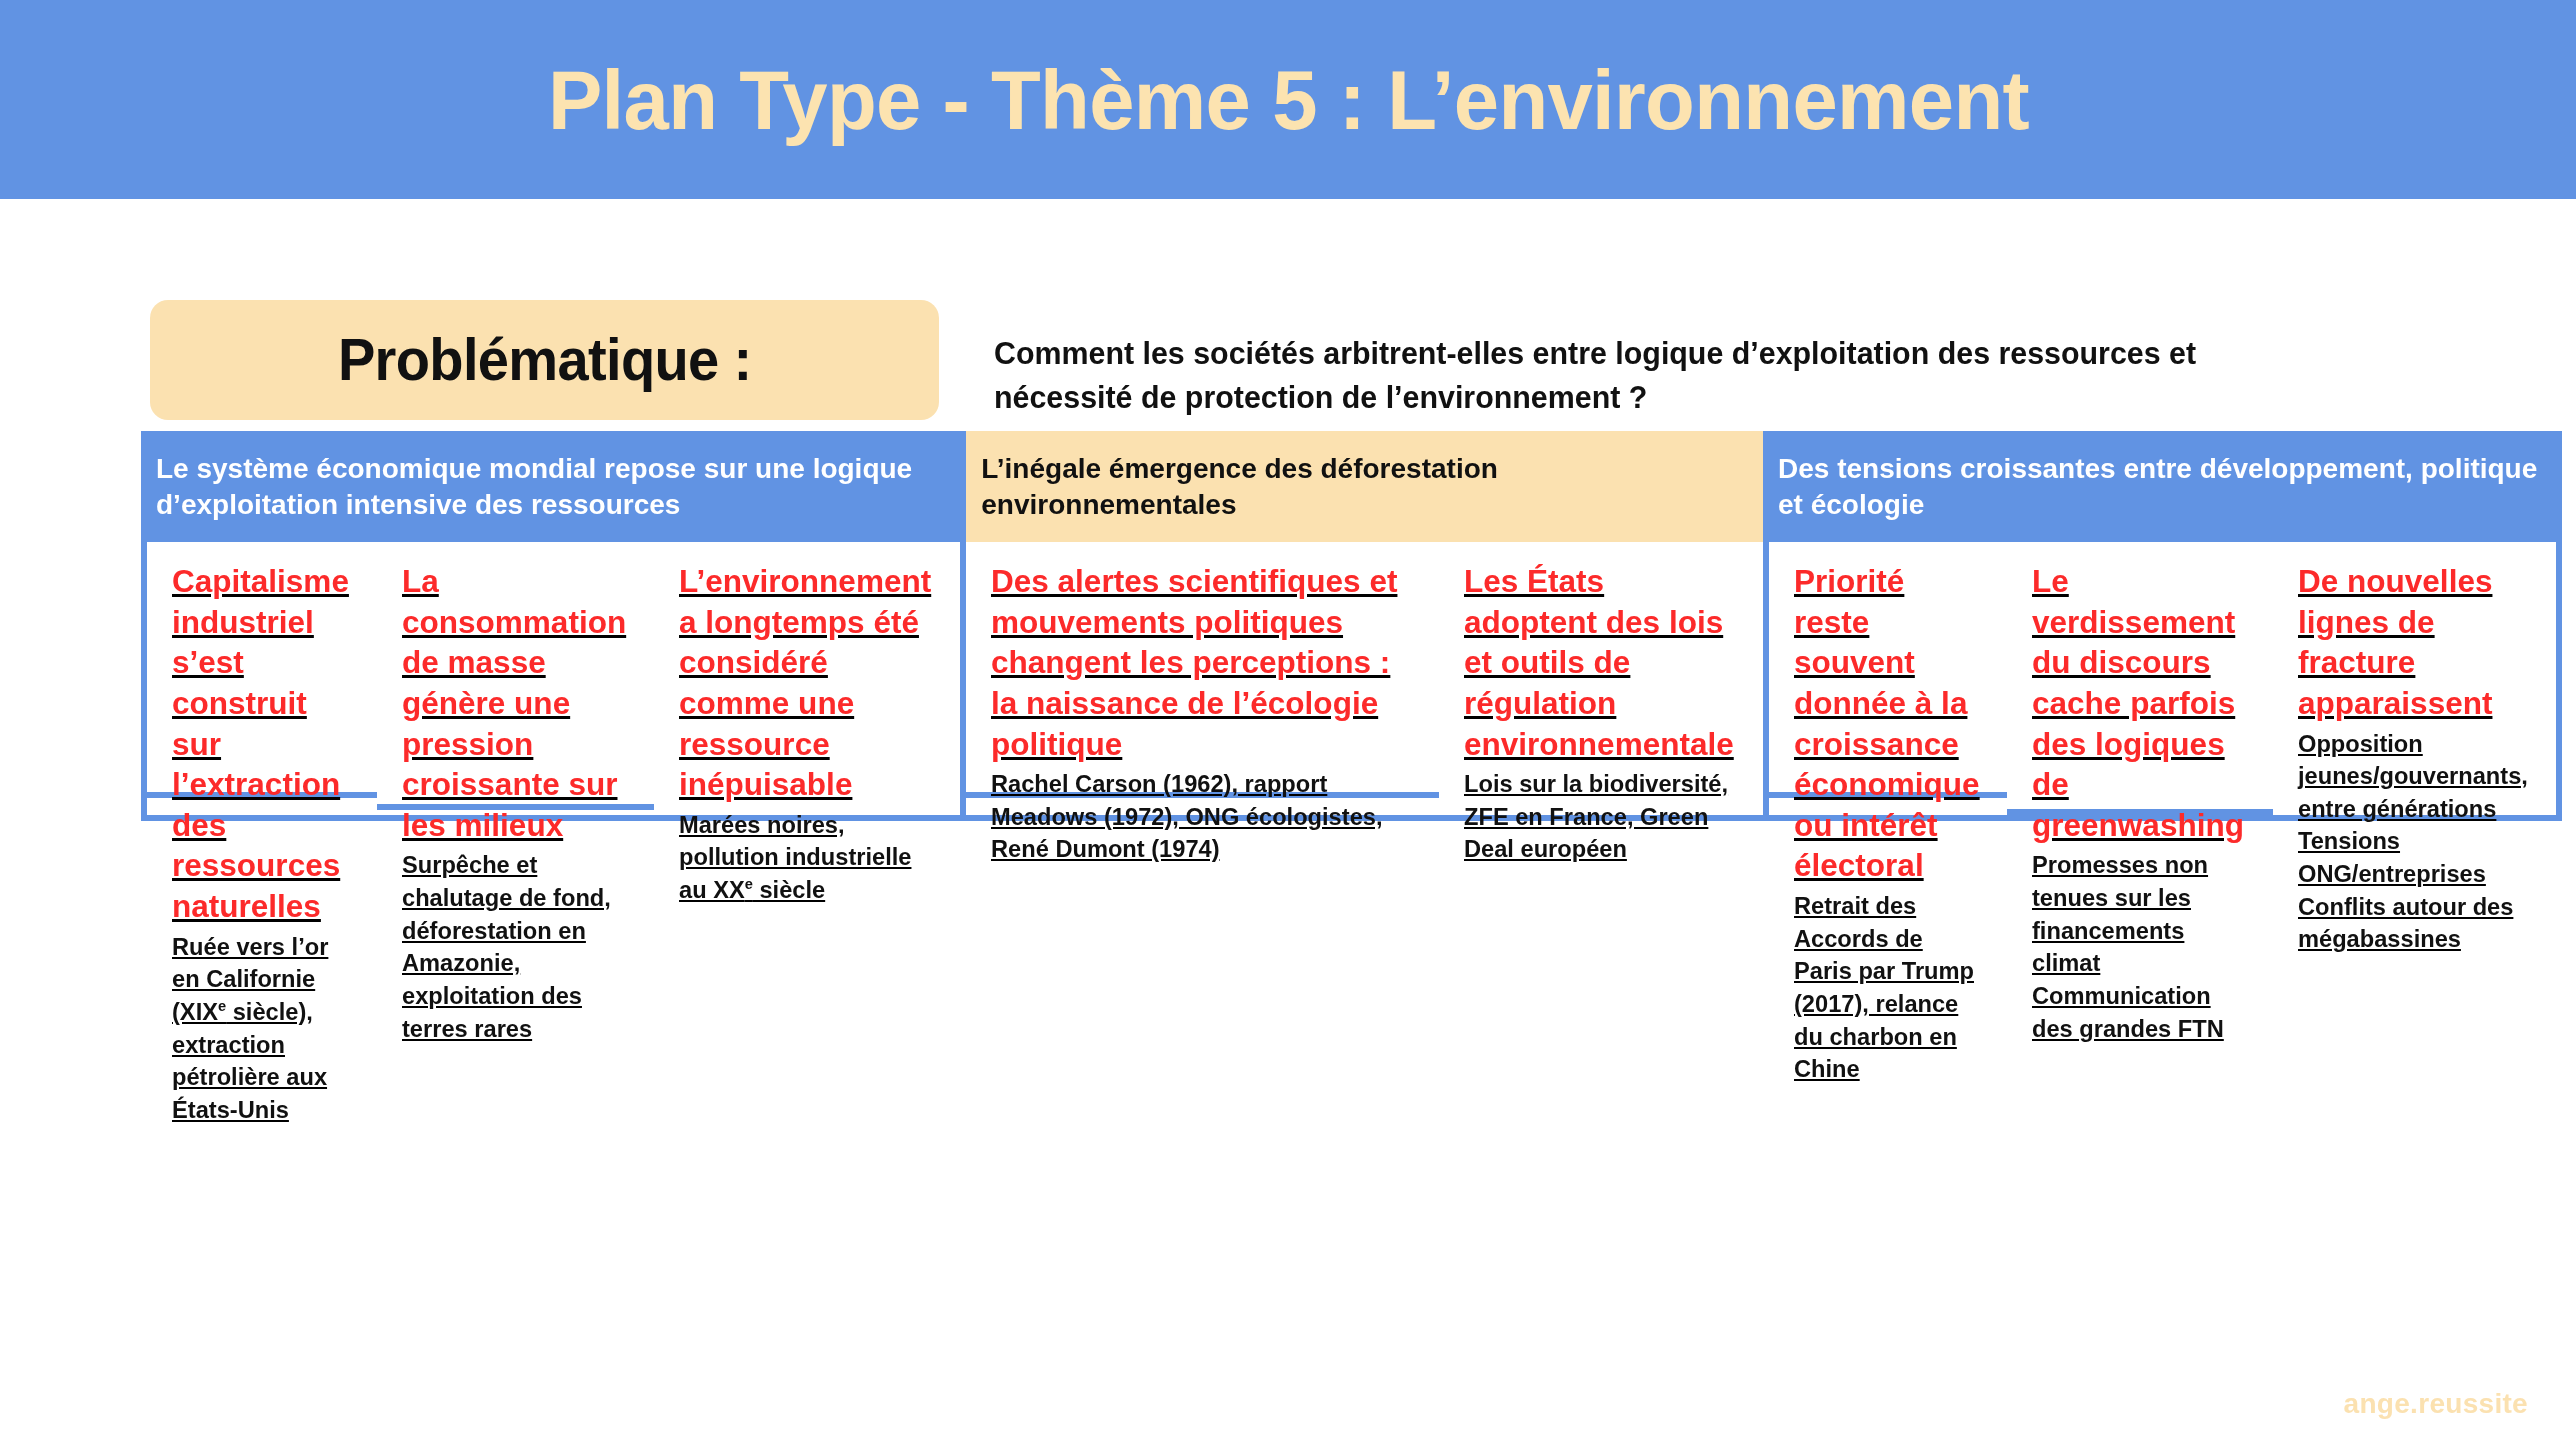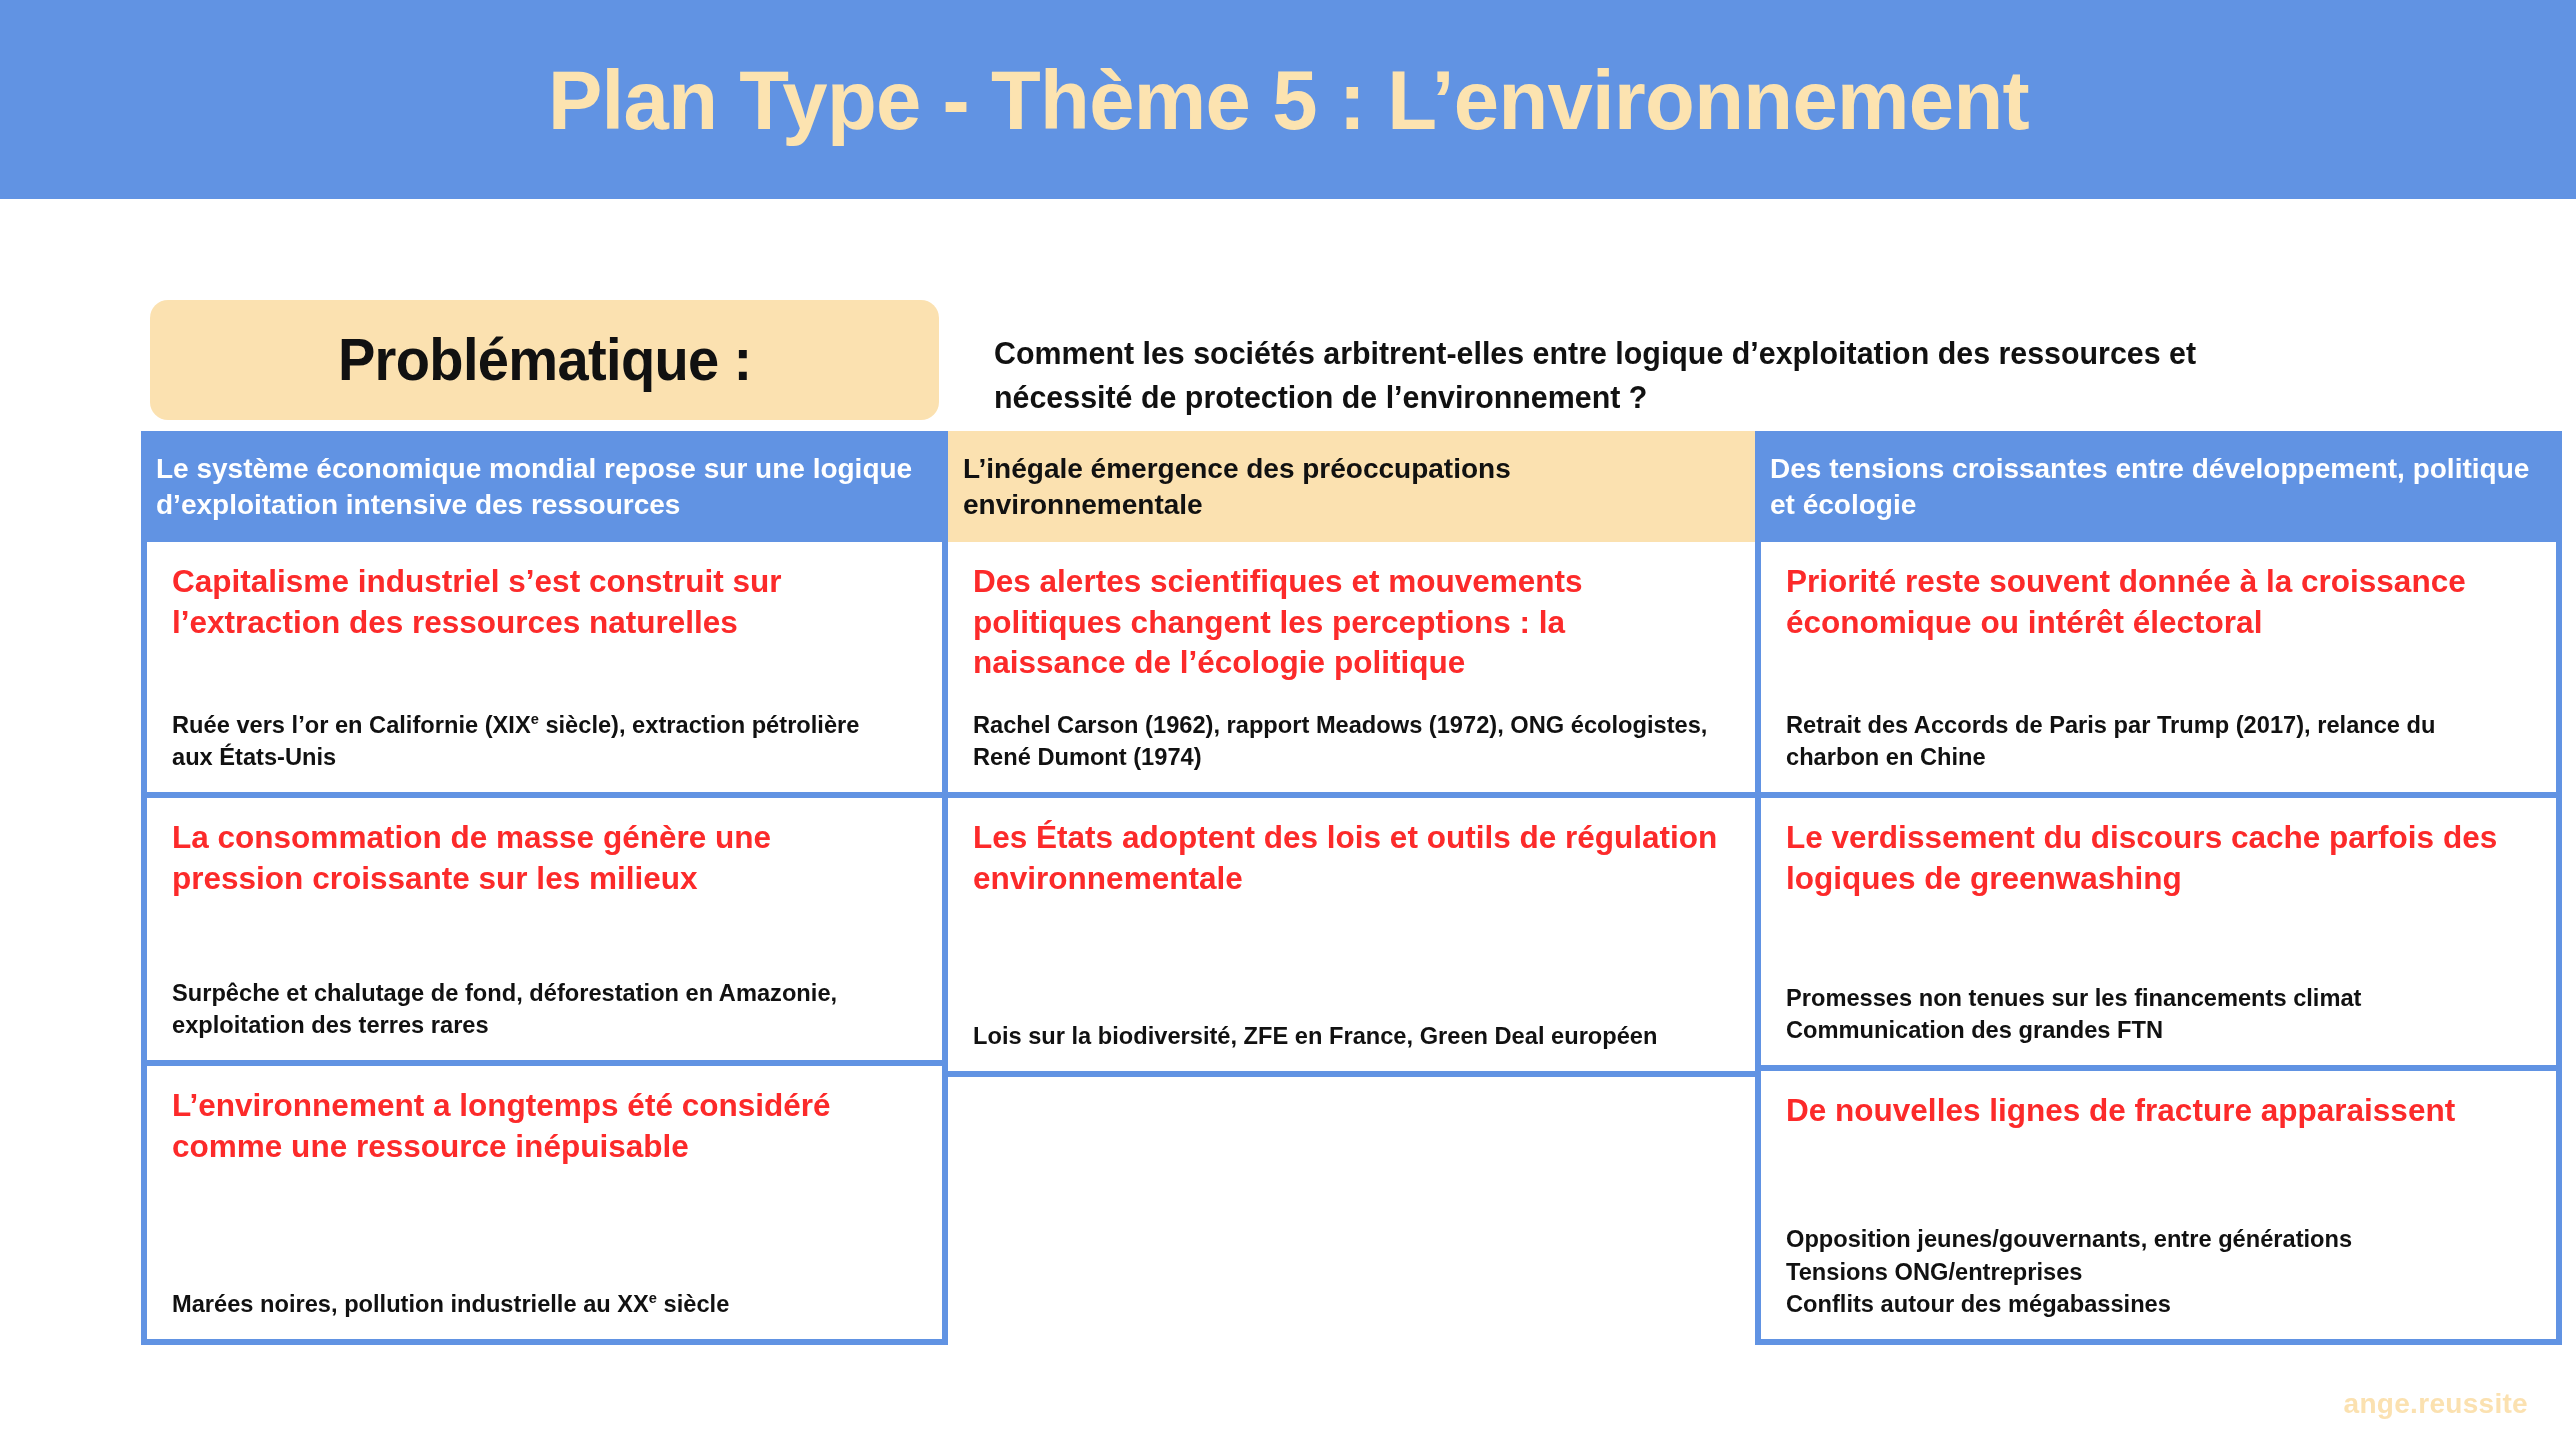--- a/index.html
+++ b/index.html
@@ -104,21 +104,21 @@
     line-height:1.26;
   }
   .col-header.blue  { background:#6193E3; color:#ffffff; }
   .col-header.cream { background:#FBE1B0; color:#111111; }
 
   .col-body {
     border:6.2px solid #6193E3;
     border-top:0;
     background:#ffffff;
     display:flex;
-    flex-direction:column;
+    text-decoration:underline;
   }
   .col:nth-child(2) .col-body { border-left:0; border-right:0; }
 
   .cell {
     padding:19px 25px 18px 25px;
     background:#ffffff;
     border-bottom:6.2px solid #6193E3;
     display:flex;
     flex-direction:column;
   }
@@ -205,21 +205,21 @@
           <div class="cell-heading">L’environnement a longtemps été considéré comme une ressource inépuisable</div>
           <div class="cell-example">
             <span class="line">Marées noires, pollution industrielle au XX<sup>e</sup> siècle</span>
           </div>
         </div>
 
       </div>
     </div>
 
     <div class="col">
-      <div class="col-header cream">L’inégale émergence des préoccupations environnementale</div>
+      <div class="col-header cream">L’inégale émergence des déforestation environnementales</div>
       <div class="col-body">
 
         <div class="cell cell-r1">
           <div class="cell-heading">Des alertes scientifiques et mouvements politiques changent les perceptions : la naissance de l’écologie politique</div>
           <div class="cell-example">
             <span class="line">Rachel Carson (1962), rapport Meadows (1972), ONG écologistes, René Dumont (1974)</span>
           </div>
         </div>
 
 

